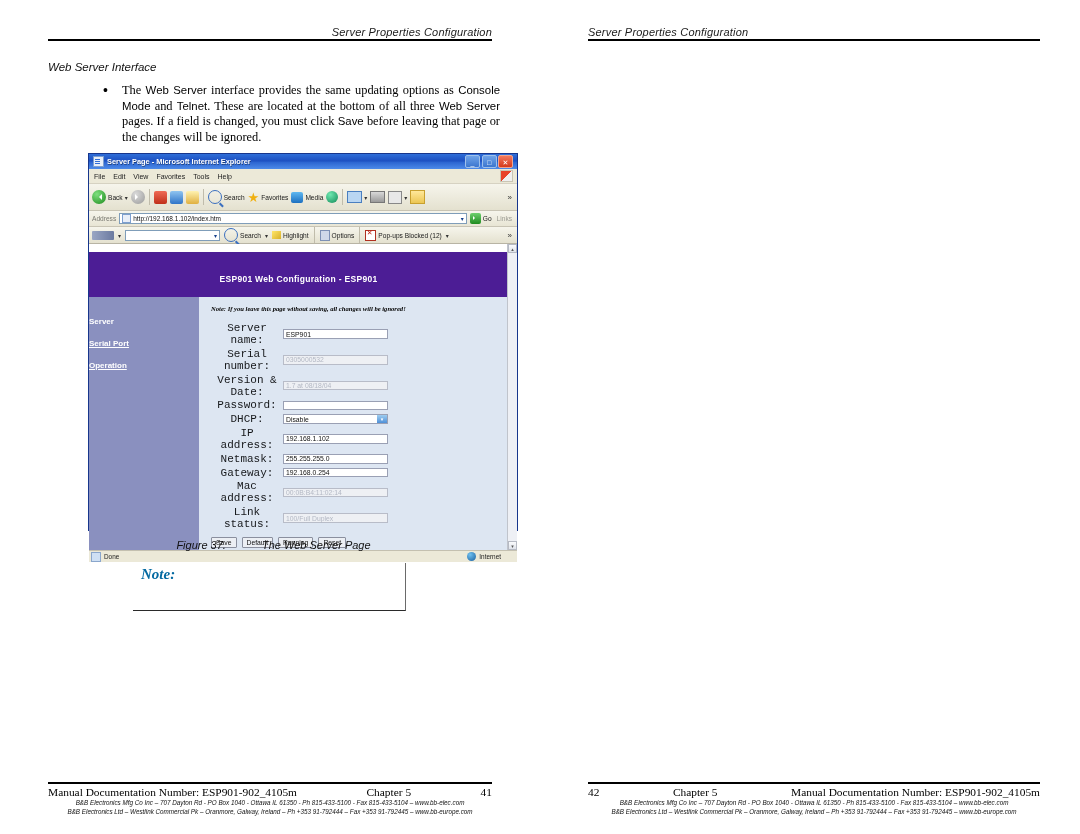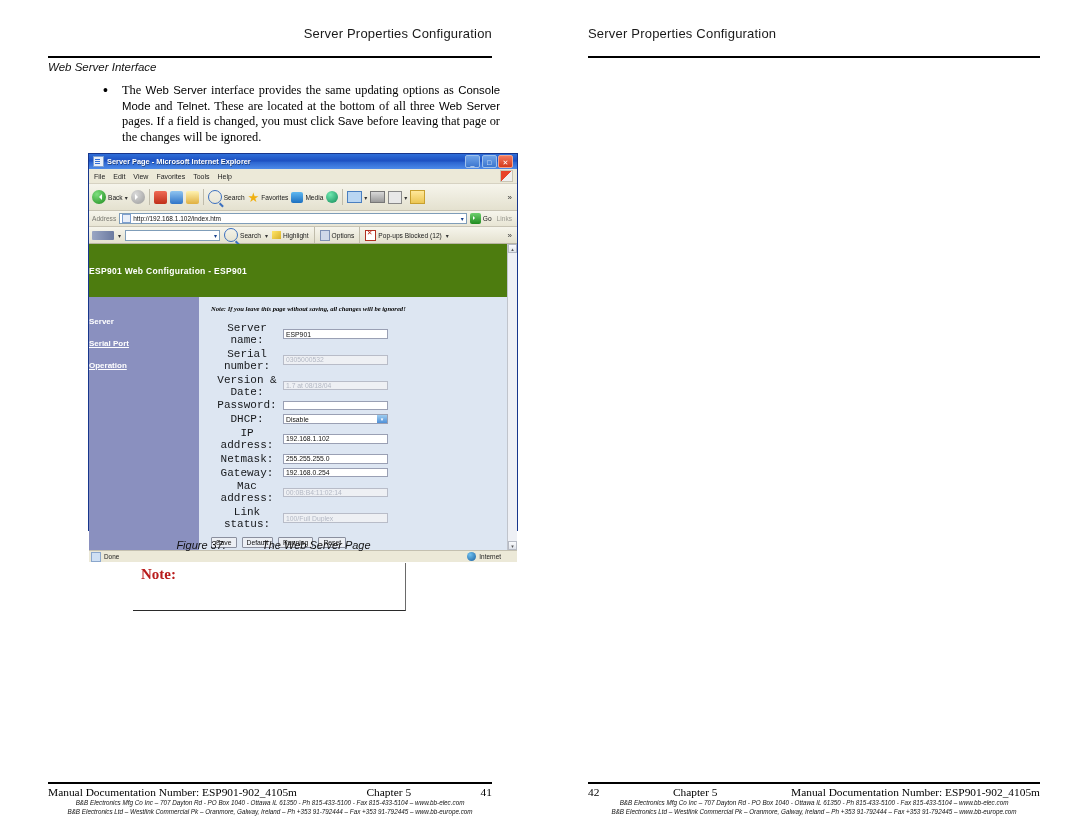--- a/index.html
+++ b/index.html
@@ -25,25 +25,26 @@
   
   .hdr {
     position: absolute;
     left: 48px;
     right: 48px;
     top: 26px;
   }
   .page-right .hdr { left: 48px; right: 40px; }
   .hdr-text {
     font-family: "Liberation Sans", sans-serif;
-    font-size: 13px;
+    font-style: italic;
+    font-size: 11px;
     color: #1a1a1a;
     text-align: right;
     letter-spacing: 0.2px;
-    padding-bottom: 15px;
+    padding-bottom: 1px;
   }
   .page-right .hdr-text { text-align: left; }
   .hdr-rule {
     border-top: 2.2px solid #000;
     height: 0;
   }
 
   
   .sec-title {
     position: absolute;
@@ -239,23 +240,23 @@
     position: relative;
     height: 318px;
     background: #ffffff;
     overflow: hidden;
   }
   .ie-viewport{
     position:absolute; left:0; top:0; right:9px; bottom:12px;
     background:#fff; overflow:hidden;
   }
   .wp-banner{
-    position:absolute; left:0; top:0; width:100%; height:53px;
-    background:#4d7c0f;
-    display:flex; align-items:center; justify-content:flex-start;
+    position:absolute; left:0; top:8px; width:100%; height:53px;
+    background:#4c1d95;
+    display:flex; align-items:center; justify-content:center;
   }
   .wp-banner-text{
     color:#ffffff; font-size:8.5px; font-weight:bold;
     font-family:"Liberation Sans", sans-serif;
     letter-spacing:0.3px;
   }
   .wp-sidebar{
     position:absolute; left:0; top:53px; width:110px; bottom:0;
     background:#8a90bf;
   }
@@ -354,22 +355,22 @@
   .notebox{
     position:absolute; left:133px; top:563px; width:273px; height:48px;
     border-right: 1.4px solid #6a6a6a;
     border-bottom: 1.8px solid #2a2a2a;
     background:#fff;
     box-sizing:border-box;
     padding: 3px 6px 0 8px;
   }
   .notebox-title{
     font-family:"Liberation Serif", serif;
-    font-weight:bold; 
-    font-size: 15px; color:#b91c1c;
+    font-weight:bold; font-style:italic;
+    font-size: 15px; color:#0369a1;
     line-height: 17px;
   }
   .notebox-body{
     font-family:"Liberation Sans",sans-serif;
     font-style:italic;
     font-size: 7.6px; line-height: 10.5px;
     color:#111;
     margin-top:1px;
   }
 

